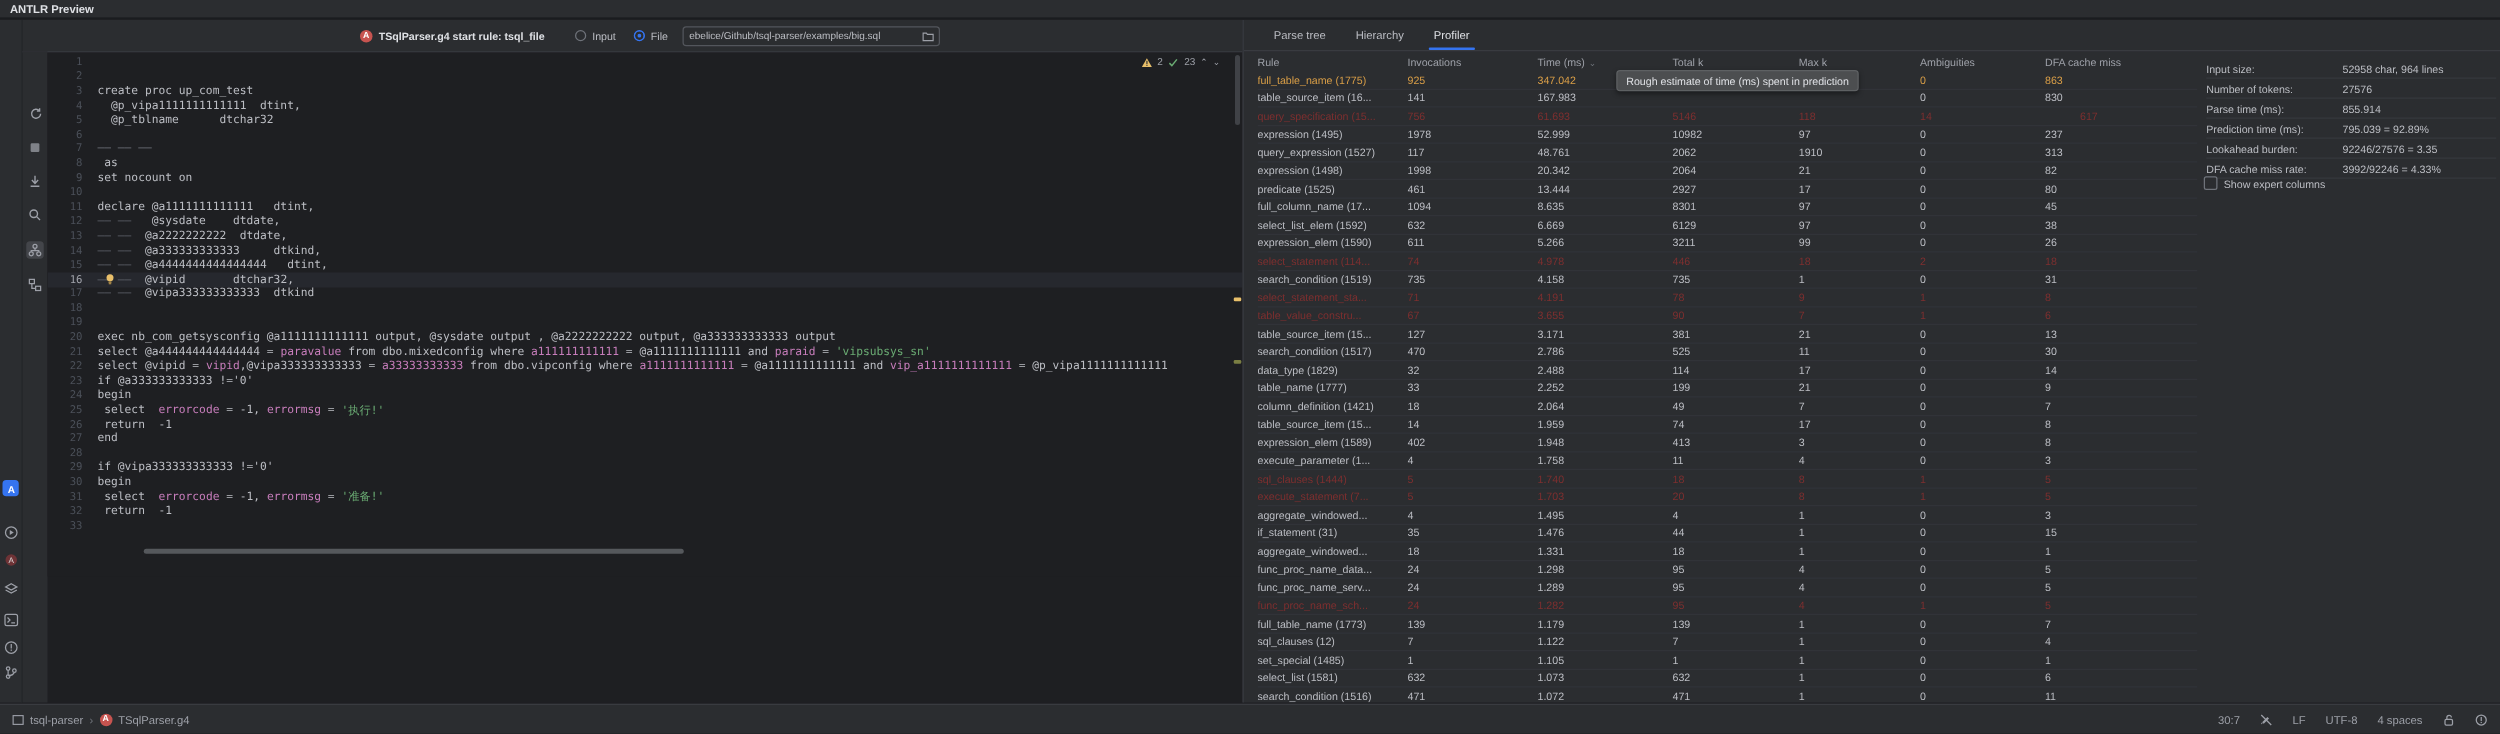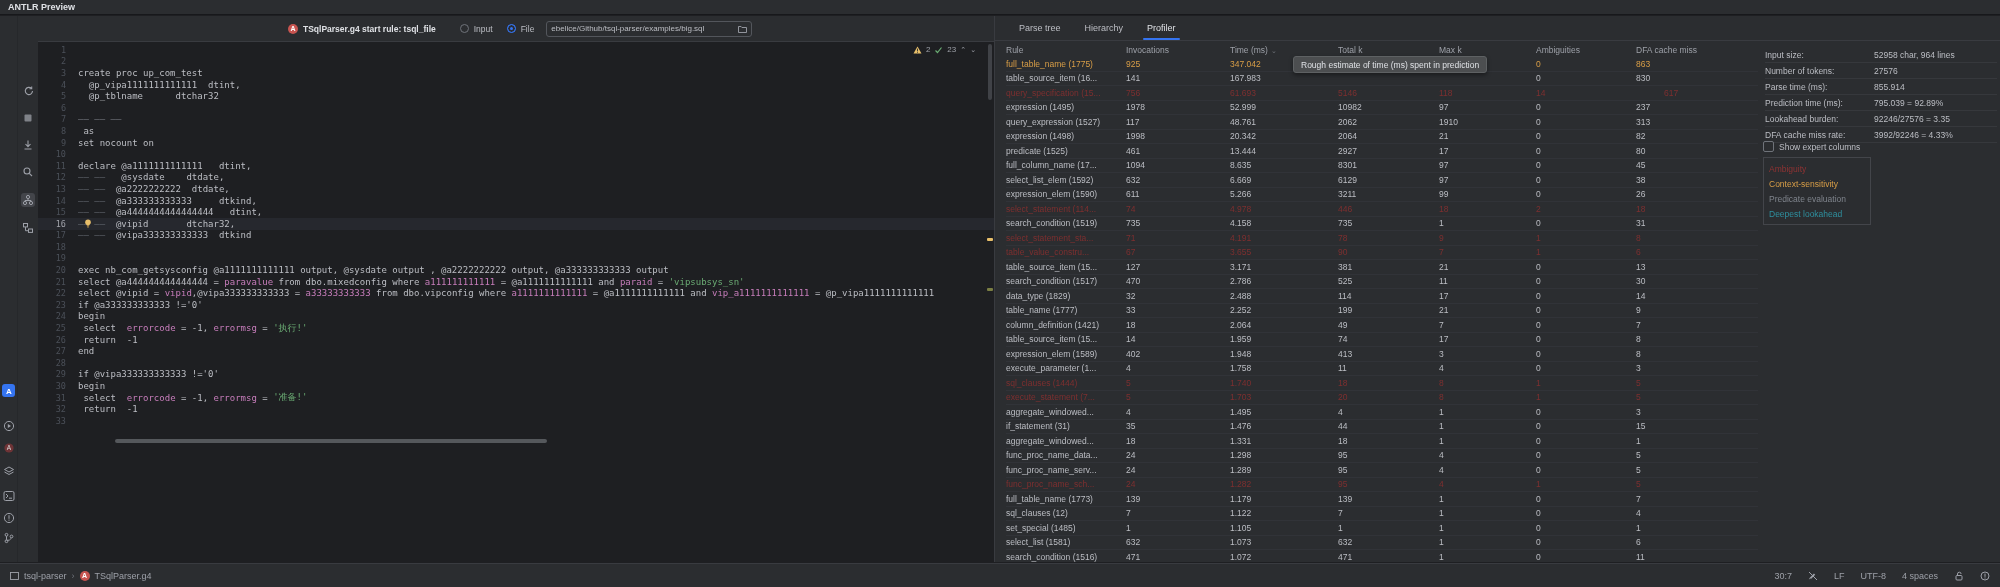--- a/index.html
+++ b/index.html
@@ -617,26 +617,20 @@
         <span class="lab">DFA cache miss rate:</span>
         <span class="val">3992/92246 = 4.33%</span>
       </div>
     </div>
 
   <div id="expert-row">
     <span id="expert-cb"></span>
     <span>Show expert columns</span>
   </div>
 
-  <div id="legend">
-      <div class="leg-item" style="color: rgb(143, 51, 51);">Ambiguity</div>
-      <div class="leg-item" style="color: rgb(217, 158, 71);">Context-sensitivity</div>
-      <div class="leg-item" style="color: rgb(127, 132, 140);">Predicate evaluation</div>
-      <div class="leg-item" style="color: rgb(46, 143, 158);">Deepest lookahead</div>
-    </div>
 </div>
 
 <div class="abs" id="status-bar">
   <div id="crumbs">
     <svg width="9" height="8" viewBox="0 0 9 8">
         <rect x="0.5" y="0.5" width="8" height="7" fill="none" stroke="#9da0a8" stroke-width="0.9"></rect>
       </svg>
     <span>tsql-parser</span>
     <span style="color:#6f737a">›</span>
     <span class="ant-badge">A</span>

